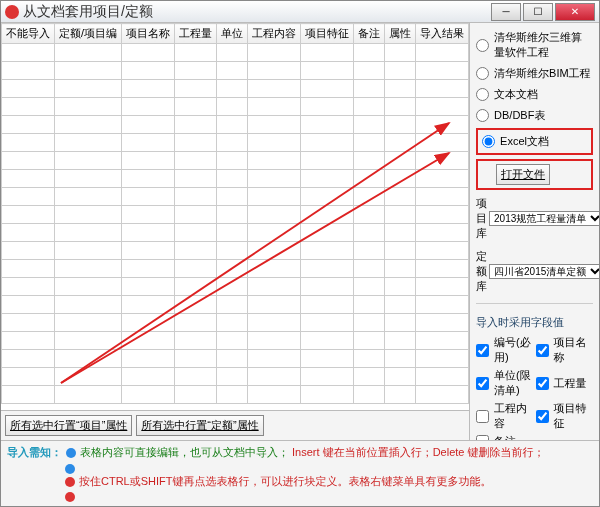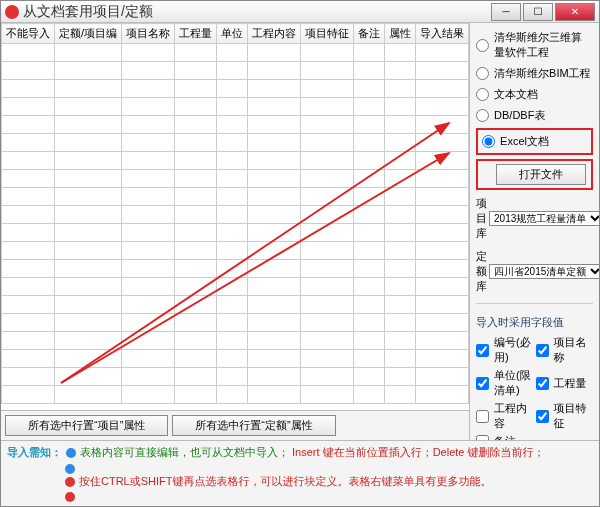--- a/index.html
+++ b/index.html
@@ -10,21 +10,21 @@
 .winbtn { width: 30px; height: 18px; margin-left: 2px; border: 1px solid #888; background: linear-gradient(#f8f8f8,#d8d8d8); display: flex; align-items: center; justify-content: center; font-size: 10px; cursor: pointer; }
 .winbtn.close { background: linear-gradient(#e67,#c23); color: #fff; width: 40px; }
 .t-icon { width: 14px; height: 14px; border-radius: 50%; background: #d33; margin-right: 4px; display: inline-block; }
 .body { flex: 1; display: flex; overflow: hidden; }
 .left { flex: 1; display: flex; flex-direction: column; border-right: 1px solid #bbb; position: relative; }
 .grid-wrap { flex: 1; overflow: auto; position: relative; background: #fff; }
 table { border-collapse: collapse; width: 100%; }
 th, td { border: 1px solid #ccc; padding: 2px 4px; height: 18px; font-size: 11px; text-align: left; white-space: nowrap; background: #fff; }
 th { background: linear-gradient(#fdfdfd,#eee); position: sticky; top: 0; font-weight: normal; }
 .left-footer { padding: 4px; border-top: 1px solid #bbb; display: flex; gap: 4px; align-items: center; background: #f4f4f4; }
-.btn { padding: 2px 22px; border: 1px solid #888; background: linear-gradient(#fdfdfd,#e6e6e6); cursor: pointer; font-size: 11px; }
+.btn { padding: 2px 4px; border: 1px solid #888; background: linear-gradient(#fdfdfd,#e6e6e6); cursor: pointer; font-size: 11px; text-decoration: underline; }
 .right { width: 132px; padding: 6px 6px; overflow-y: auto; background: #f4f4f4; display: flex; flex-direction: column; gap: 4px; font-size: 11px; }
 .radio-row, .chk-row { display: flex; align-items: center; gap: 3px; margin: 1px 0; }
 .radio-row input, .chk-row input { margin-right: 2px; }
 .boxed { border: 2px solid #d22; padding: 3px 4px; }
 .btn-open { margin-left: 14px; }
 .sel-row { display: flex; align-items: center; gap: 2px; margin: 2px 0; }
 .sel-row select { flex: 1; font-size: 10px; border: 1px solid #888; background: #fff; }
 .group-title { color: #246; margin-top: 4px; }
 .chk-grid { display: grid; grid-template-columns: 1fr 1fr; gap: 1px 2px; }
 .notes { padding: 4px 6px; border-top: 1px solid #bbb; background: #f4f4f4; font-size: 11px; line-height: 1.4; }

